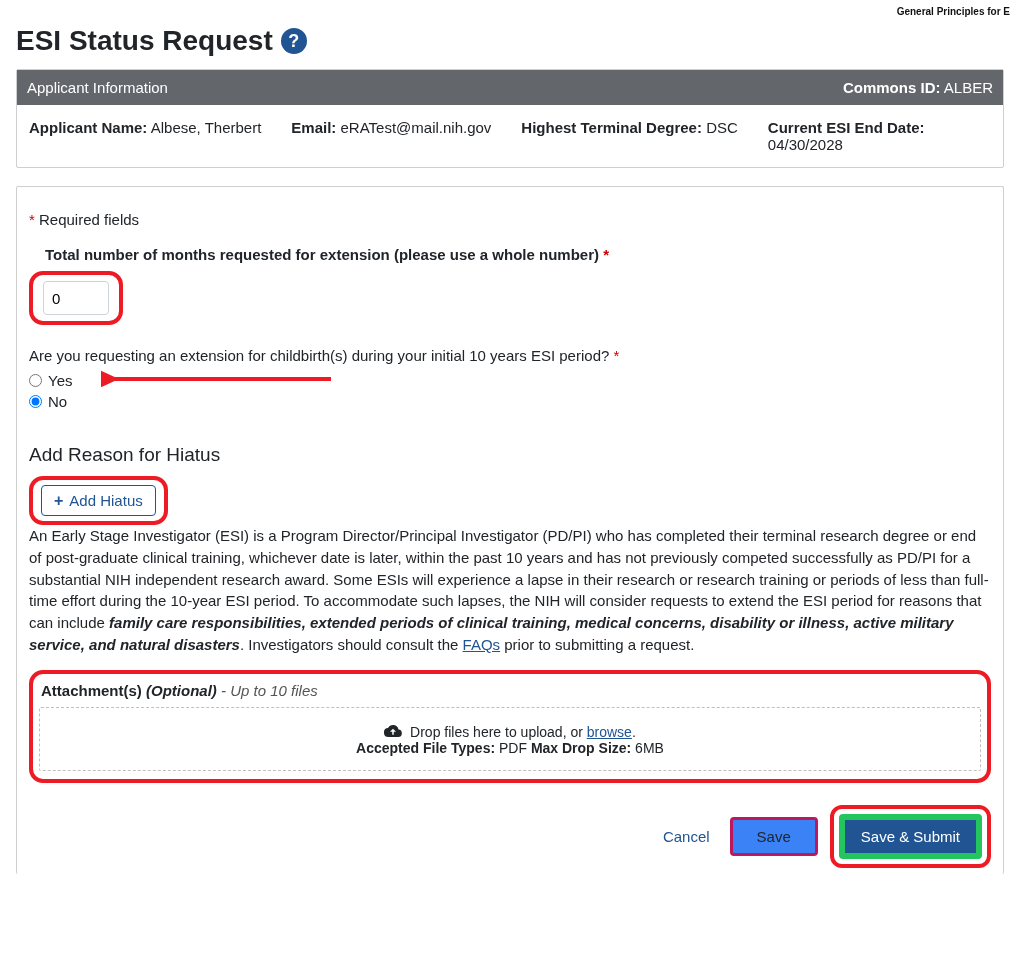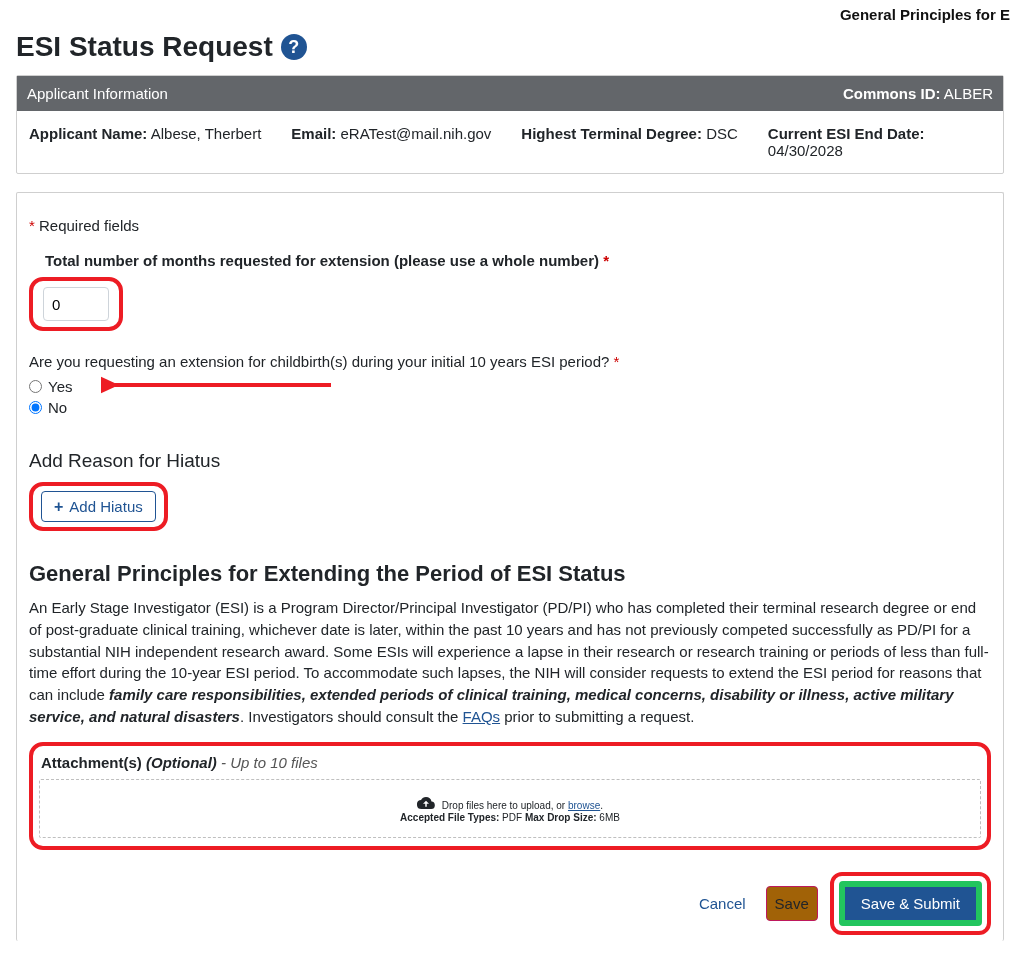--- a/index.html
+++ b/index.html
@@ -89,41 +89,41 @@
   a.link { color:#205493; text-decoration: underline; cursor:pointer;}
   .attach-outer {
     border:4px solid #ed1c24; border-radius:14px;
     padding:4px 6px 8px; margin-top:14px;
   }
   .attach-label { font-size:15px; padding:4px 2px 8px; }
   .attach-label .opt { font-style: italic; font-weight:700;}
   .attach-label .limit { font-style: italic; color:#555;}
   .dropzone {
     border:1px dashed #bfbfbf; border-radius:2px;
-    padding:14px; text-align:center; font-size:10px;
+    padding:14px; text-align:center; font-size:14px;
   }
   .dropzone .cloud {
     display:inline-block; width:18px; height:18px; vertical-align:-3px; margin-right:4px;
   }
   .action-row {
     display:flex; justify-content:flex-end; align-items:center;
     gap:12px; margin-top:22px;
   }
   .link-cancel { color:#205493; font-size:15px; cursor:pointer; margin-right:8px;}
   .btn-save {
-    background:#a16207; border:1px solid #be185d; color:#212529;
-    padding:8px 8px; border-radius:4px; font-size:15px; cursor:pointer;
+    background:#3b82f6; border:3px solid #be185d; color:#212529;
+    padding:8px 24px; border-radius:4px; font-size:15px; cursor:pointer;
   }
   .submit-wrap { border:4px solid #ed1c24; border-radius:12px; padding:5px;}
   .btn-submit {
     background:#205493; border:6px solid #22c55e; color:#fff;
     padding:8px 16px; border-radius:4px; font-size:15px; cursor:pointer;
   }
   .top-crumb {
-    text-align:right; font-weight:700; font-size:15px; color:#111;
+    text-align:right; font-weight:700; font-size:10px; color:#111;
     margin-top:-6px; margin-right:-6px; overflow:hidden; white-space:nowrap;
   }
 </style>
 </head>
 <body>
 
 <div class="top-crumb">General Principles for E</div>
 
 <h1 class="page-title">
   <span>ESI Status Request</span>
@@ -198,21 +198,20 @@
     </div>
 
     <div class="section-sub">Add Reason for Hiatus</div>
     <div class="add-hiatus-wrap">
       <button class="btn-outline">
         <span class="plus">+</span>
         <span>Add Hiatus</span>
       </button>
     </div>
 
-    <h2 class="principles">General Principles for Extending the Period of ESI Status</h2>
     <p class="body-text">
       <span>An Early Stage Investigator (ESI) is a Program Director/Principal Investigator (PD/PI) who has completed their terminal research degree or end of post-graduate clinical training, whichever date is later, within the past 10 years and has not previously competed successfully as PD/PI for a substantial NIH independent research award. Some ESIs will experience a lapse in their research or research training or periods of less than full-time effort during the 10-year ESI period. To accommodate such lapses, the NIH will consider requests to extend the ESI period for reasons that can include </span><span class="italic-bold">family care responsibilities, extended periods of clinical training, medical concerns, disability or illness, active military service, and natural disasters</span><span>. Investigators should consult the </span><a class="link">FAQs</a><span> prior to submitting a request.</span>
     </p>
 
     <div class="attach-outer">
       <div class="attach-label">
         <strong>Attachment(s)</strong>
         <span class="opt"> <span>(Optional)</span></span>
         <span class="limit"> - Up to 10 files</span>
       </div>

